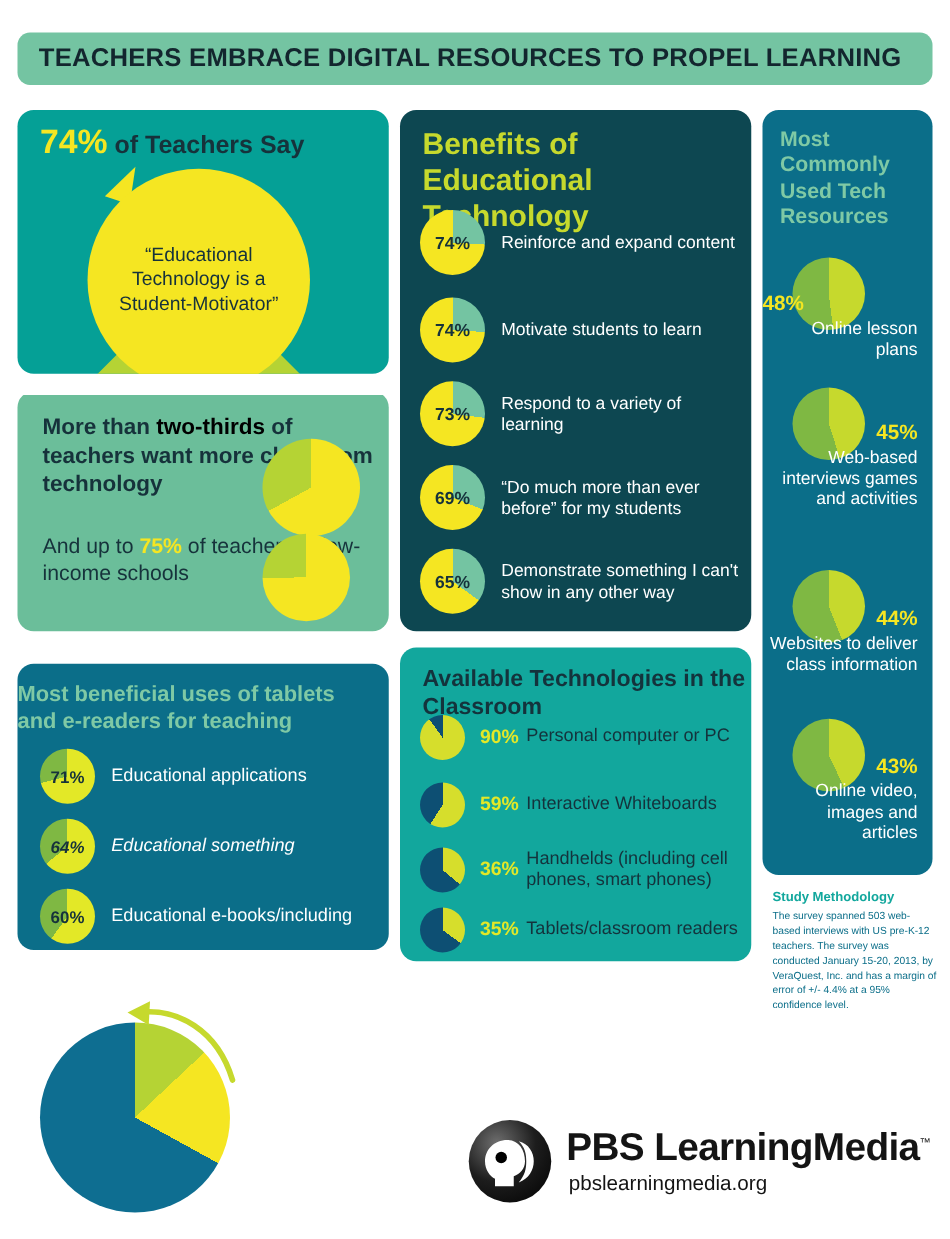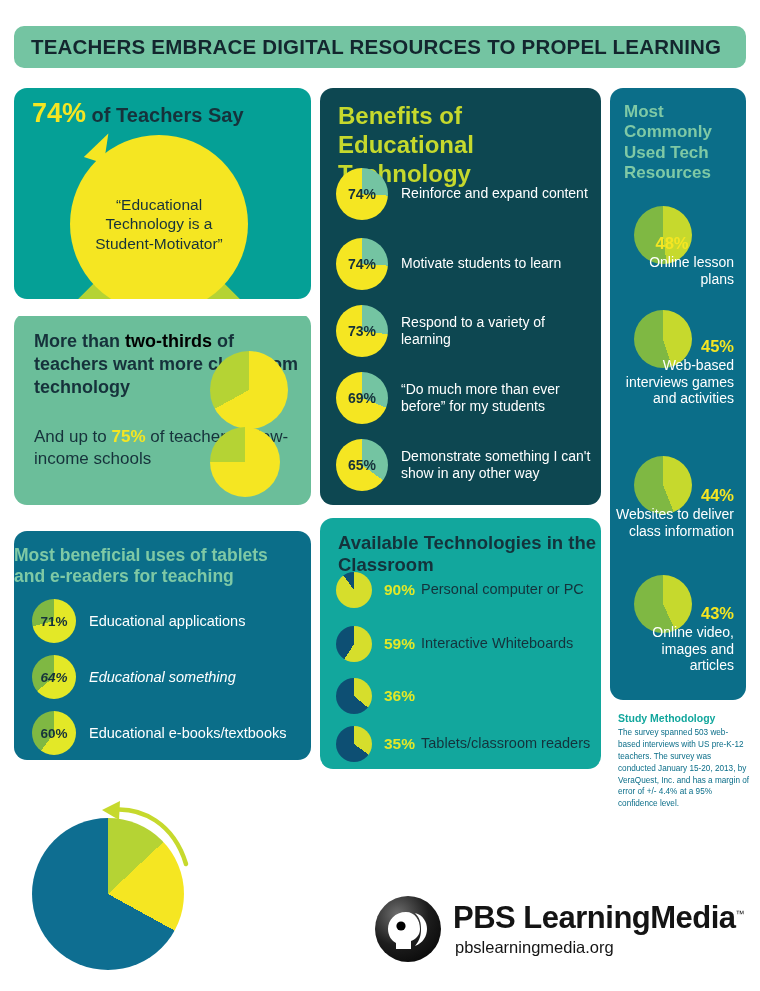--- a/index.html
+++ b/index.html
@@ -245,21 +245,21 @@
             <div style="width: 44px; height: 44px; border-radius: 50%; flex: 0 0 auto; position: relative; background: conic-gradient(rgb(227, 232, 39) 0deg, rgb(227, 232, 39) 230.4deg, rgb(127, 184, 67) 230.4deg, rgb(127, 184, 67) 360deg);"></div>
             <div class="pie-lbl-in">64%</div>
           </div>
           <div class="lbl">Educational something</div>
         </div>
         <div class="row-tablet" style="left: 18px; top: 180px;">
           <div style="position: relative; width: 44px; height: 44px; flex: 0 0 auto;">
             <div style="width: 44px; height: 44px; border-radius: 50%; flex: 0 0 auto; position: relative; background: conic-gradient(rgb(227, 232, 39) 0deg, rgb(227, 232, 39) 216deg, rgb(127, 184, 67) 216deg, rgb(127, 184, 67) 360deg);"></div>
             <div class="pie-lbl-in">60%</div>
           </div>
-          <div class="lbl">Educational e-books/textbooks</div>
+          <div class="lbl">Educational e-books/including</div>
         </div>
       </div>
   </div>
 
   <div class="panel" id="panel-benefits">
     <div class="ttl">Benefits of Educational Technology</div>
     <div id="benefits-rows">
         <div class="row-benefit" style="left: 16px; top: 80px;">
           <div style="position: relative; width: 52px; height: 52px; flex: 0 0 auto;">
             <div style="width: 52px; height: 52px; border-radius: 50%; flex: 0 0 auto; position: relative; background: conic-gradient(rgb(116, 196, 162) 0deg, rgb(116, 196, 162) 93.6deg, rgb(245, 230, 34) 93.6deg, rgb(245, 230, 34) 360deg);"></div>
@@ -307,34 +307,35 @@
           <div class="lbl" style="max-width: 188px;">Personal computer or PC</div>
         </div>
         <div class="row-avail" style="left: 16px; top: 108px;">
           <div style="width: 36px; height: 36px; border-radius: 50%; flex: 0 0 auto; position: relative; background: conic-gradient(rgb(214, 222, 44) 0deg, rgb(214, 222, 44) 212.4deg, rgb(13, 79, 115) 212.4deg, rgb(13, 79, 115) 360deg);"></div>
           <div class="pct">59%</div>
           <div class="lbl" style="max-width: 188px;">Interactive Whiteboards</div>
         </div>
         <div class="row-avail" style="left: 16px; top: 160px;">
           <div style="width: 36px; height: 36px; border-radius: 50%; flex: 0 0 auto; position: relative; background: conic-gradient(rgb(214, 222, 44) 0deg, rgb(214, 222, 44) 129.6deg, rgb(13, 79, 115) 129.6deg, rgb(13, 79, 115) 360deg);"></div>
           <div class="pct">36%</div>
+          <div class="lbl" style="max-width: 188px;">Handhelds (including cell phones, smart phones)</div>
         </div>
         <div class="row-avail" style="left: 16px; top: 208px;">
           <div style="width: 36px; height: 36px; border-radius: 50%; flex: 0 0 auto; position: relative; background: conic-gradient(rgb(214, 222, 44) 0deg, rgb(214, 222, 44) 126deg, rgb(13, 79, 115) 126deg, rgb(13, 79, 115) 360deg);"></div>
           <div class="pct">35%</div>
           <div class="lbl" style="max-width: 188px;">Tablets/classroom readers</div>
         </div>
       </div>
   </div>
 
   <div class="panel" id="panel-resources">
     <div class="ttl">Most Commonly Used Tech Resources</div>
     <div id="resources-rows">
         <div style="width: 58px; height: 58px; border-radius: 50%; flex: 0 0 auto; position: absolute; background: conic-gradient(rgb(198, 217, 45) 0deg, rgb(198, 217, 45) 172.8deg, rgb(127, 184, 67) 172.8deg, rgb(127, 184, 67) 360deg); left: 24px; top: 118px;"></div>
-        <div class="res-pct" style="position: absolute; left: 0px; top: 146px; width: 124px; text-align: center;">48%</div>
+        <div class="res-pct" style="position: absolute; left: 0px; top: 146px; width: 124px; text-align: left;">48%</div>
         <div class="res-lbl" style="position: absolute; left: 6px; top: 166px; width: 118px;">Online lesson plans</div>
         <div style="width: 58px; height: 58px; border-radius: 50%; flex: 0 0 auto; position: absolute; background: conic-gradient(rgb(198, 217, 45) 0deg, rgb(198, 217, 45) 162deg, rgb(127, 184, 67) 162deg, rgb(127, 184, 67) 360deg); left: 24px; top: 222px;"></div>
         <div class="res-pct" style="position: absolute; left: 0px; top: 249px; width: 124px; text-align: right;">45%</div>
         <div class="res-lbl" style="position: absolute; left: 6px; top: 269px; width: 118px;">Web-based interviews games and activities</div>
         <div style="width: 58px; height: 58px; border-radius: 50%; flex: 0 0 auto; position: absolute; background: conic-gradient(rgb(198, 217, 45) 0deg, rgb(198, 217, 45) 158.4deg, rgb(127, 184, 67) 158.4deg, rgb(127, 184, 67) 360deg); left: 24px; top: 368px;"></div>
         <div class="res-pct" style="position: absolute; left: 0px; top: 398px; width: 124px; text-align: right;">44%</div>
         <div class="res-lbl" style="position: absolute; left: 6px; top: 418px; width: 118px;">Websites to deliver class information</div>
         <div style="width: 58px; height: 58px; border-radius: 50%; flex: 0 0 auto; position: absolute; background: conic-gradient(rgb(198, 217, 45) 0deg, rgb(198, 217, 45) 154.8deg, rgb(127, 184, 67) 154.8deg, rgb(127, 184, 67) 360deg); left: 24px; top: 487px;"></div>
         <div class="res-pct" style="position: absolute; left: 0px; top: 516px; width: 124px; text-align: right;">43%</div>
         <div class="res-lbl" style="position: absolute; left: 6px; top: 536px; width: 118px;">Online video, images and articles</div>

